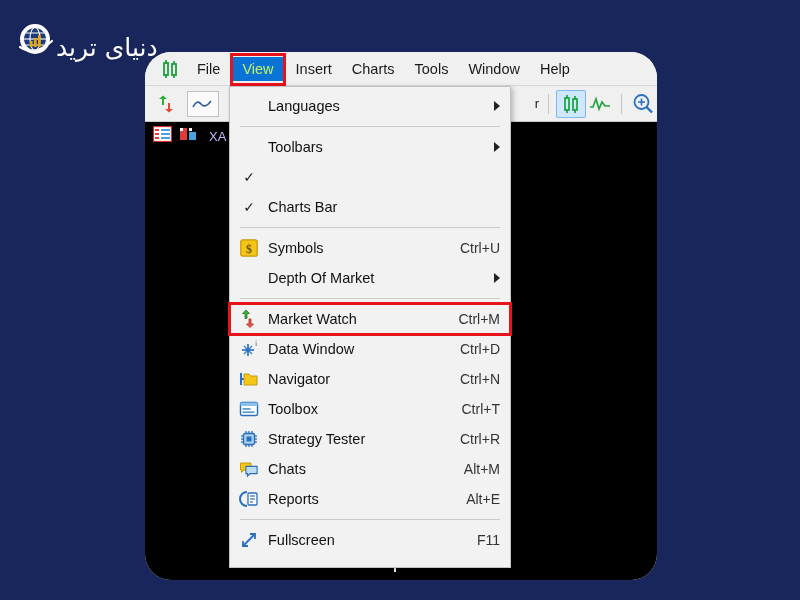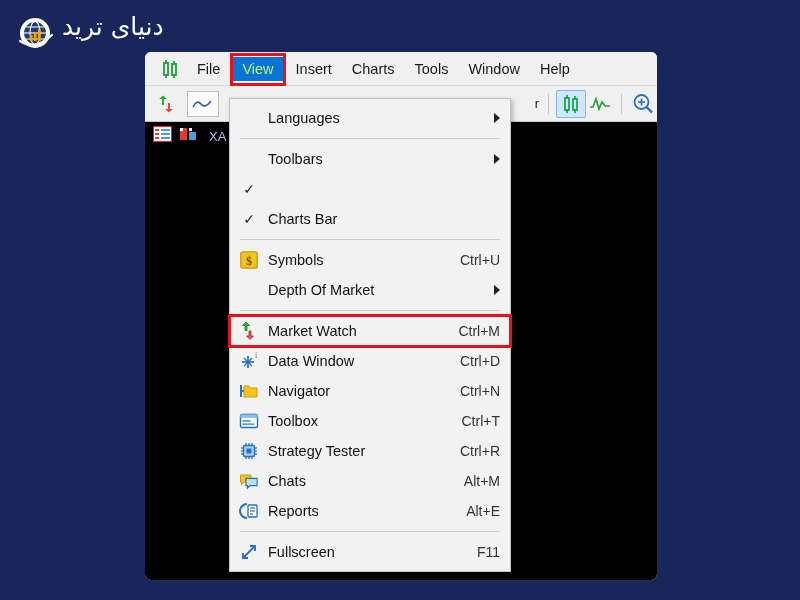--- a/index.html
+++ b/index.html
@@ -16,22 +16,21 @@
   }
 
   
   #brand-logo {
     position: absolute;
     left: 16px;
     top: 14px;
     width: 140px;
     height: 46px;
     display: flex;
-    align-items: flex-start;
-    gap: 6px;
+    align-items: flex-end;
   }
   #brand-logo .globe-wrap {
     width: 40px;
     height: 40px;
     flex: 0 0 40px;
     position: relative;
   }
   #brand-logo .brand-text {
     font-size: 25px;
     color: #ffffff;
@@ -43,21 +42,21 @@
   }
 
   
   #app-card {
     position: absolute;
     left: 145px;
     top: 52px;
     width: 512px;
     height: 528px;
     background: #ffffff;
-    border-radius: 6px;
+    border-radius: 26px;
     overflow: hidden;
   }
 
   
   #menu-bar {
     position: absolute;
     left: 0;
     top: 0;
     width: 100%;
     height: 34px;
@@ -177,26 +176,26 @@
     top: 98px;
     width: 100%;
     bottom: 0;
     background: #000000;
   }
 
   
   #view-dropdown {
     position: absolute;
     left: 84px;
-    top: 46px;
+    top: 34px;
     width: 282px;
     background: #f2f2f2;
     border: 1px solid #c2c2c2;
     box-shadow: 2px 2px 5px rgba(0,0,0,0.25);
-    padding: 4px 0 4px 0;
+    padding: 4px 0 12px 0;
     box-sizing: border-box;
     z-index: 20;
   }
   .dd-row {
     position: relative;
     display: flex;
     align-items: center;
     height: 30px;
     padding: 0 10px 0 8px;
     box-sizing: border-box;

